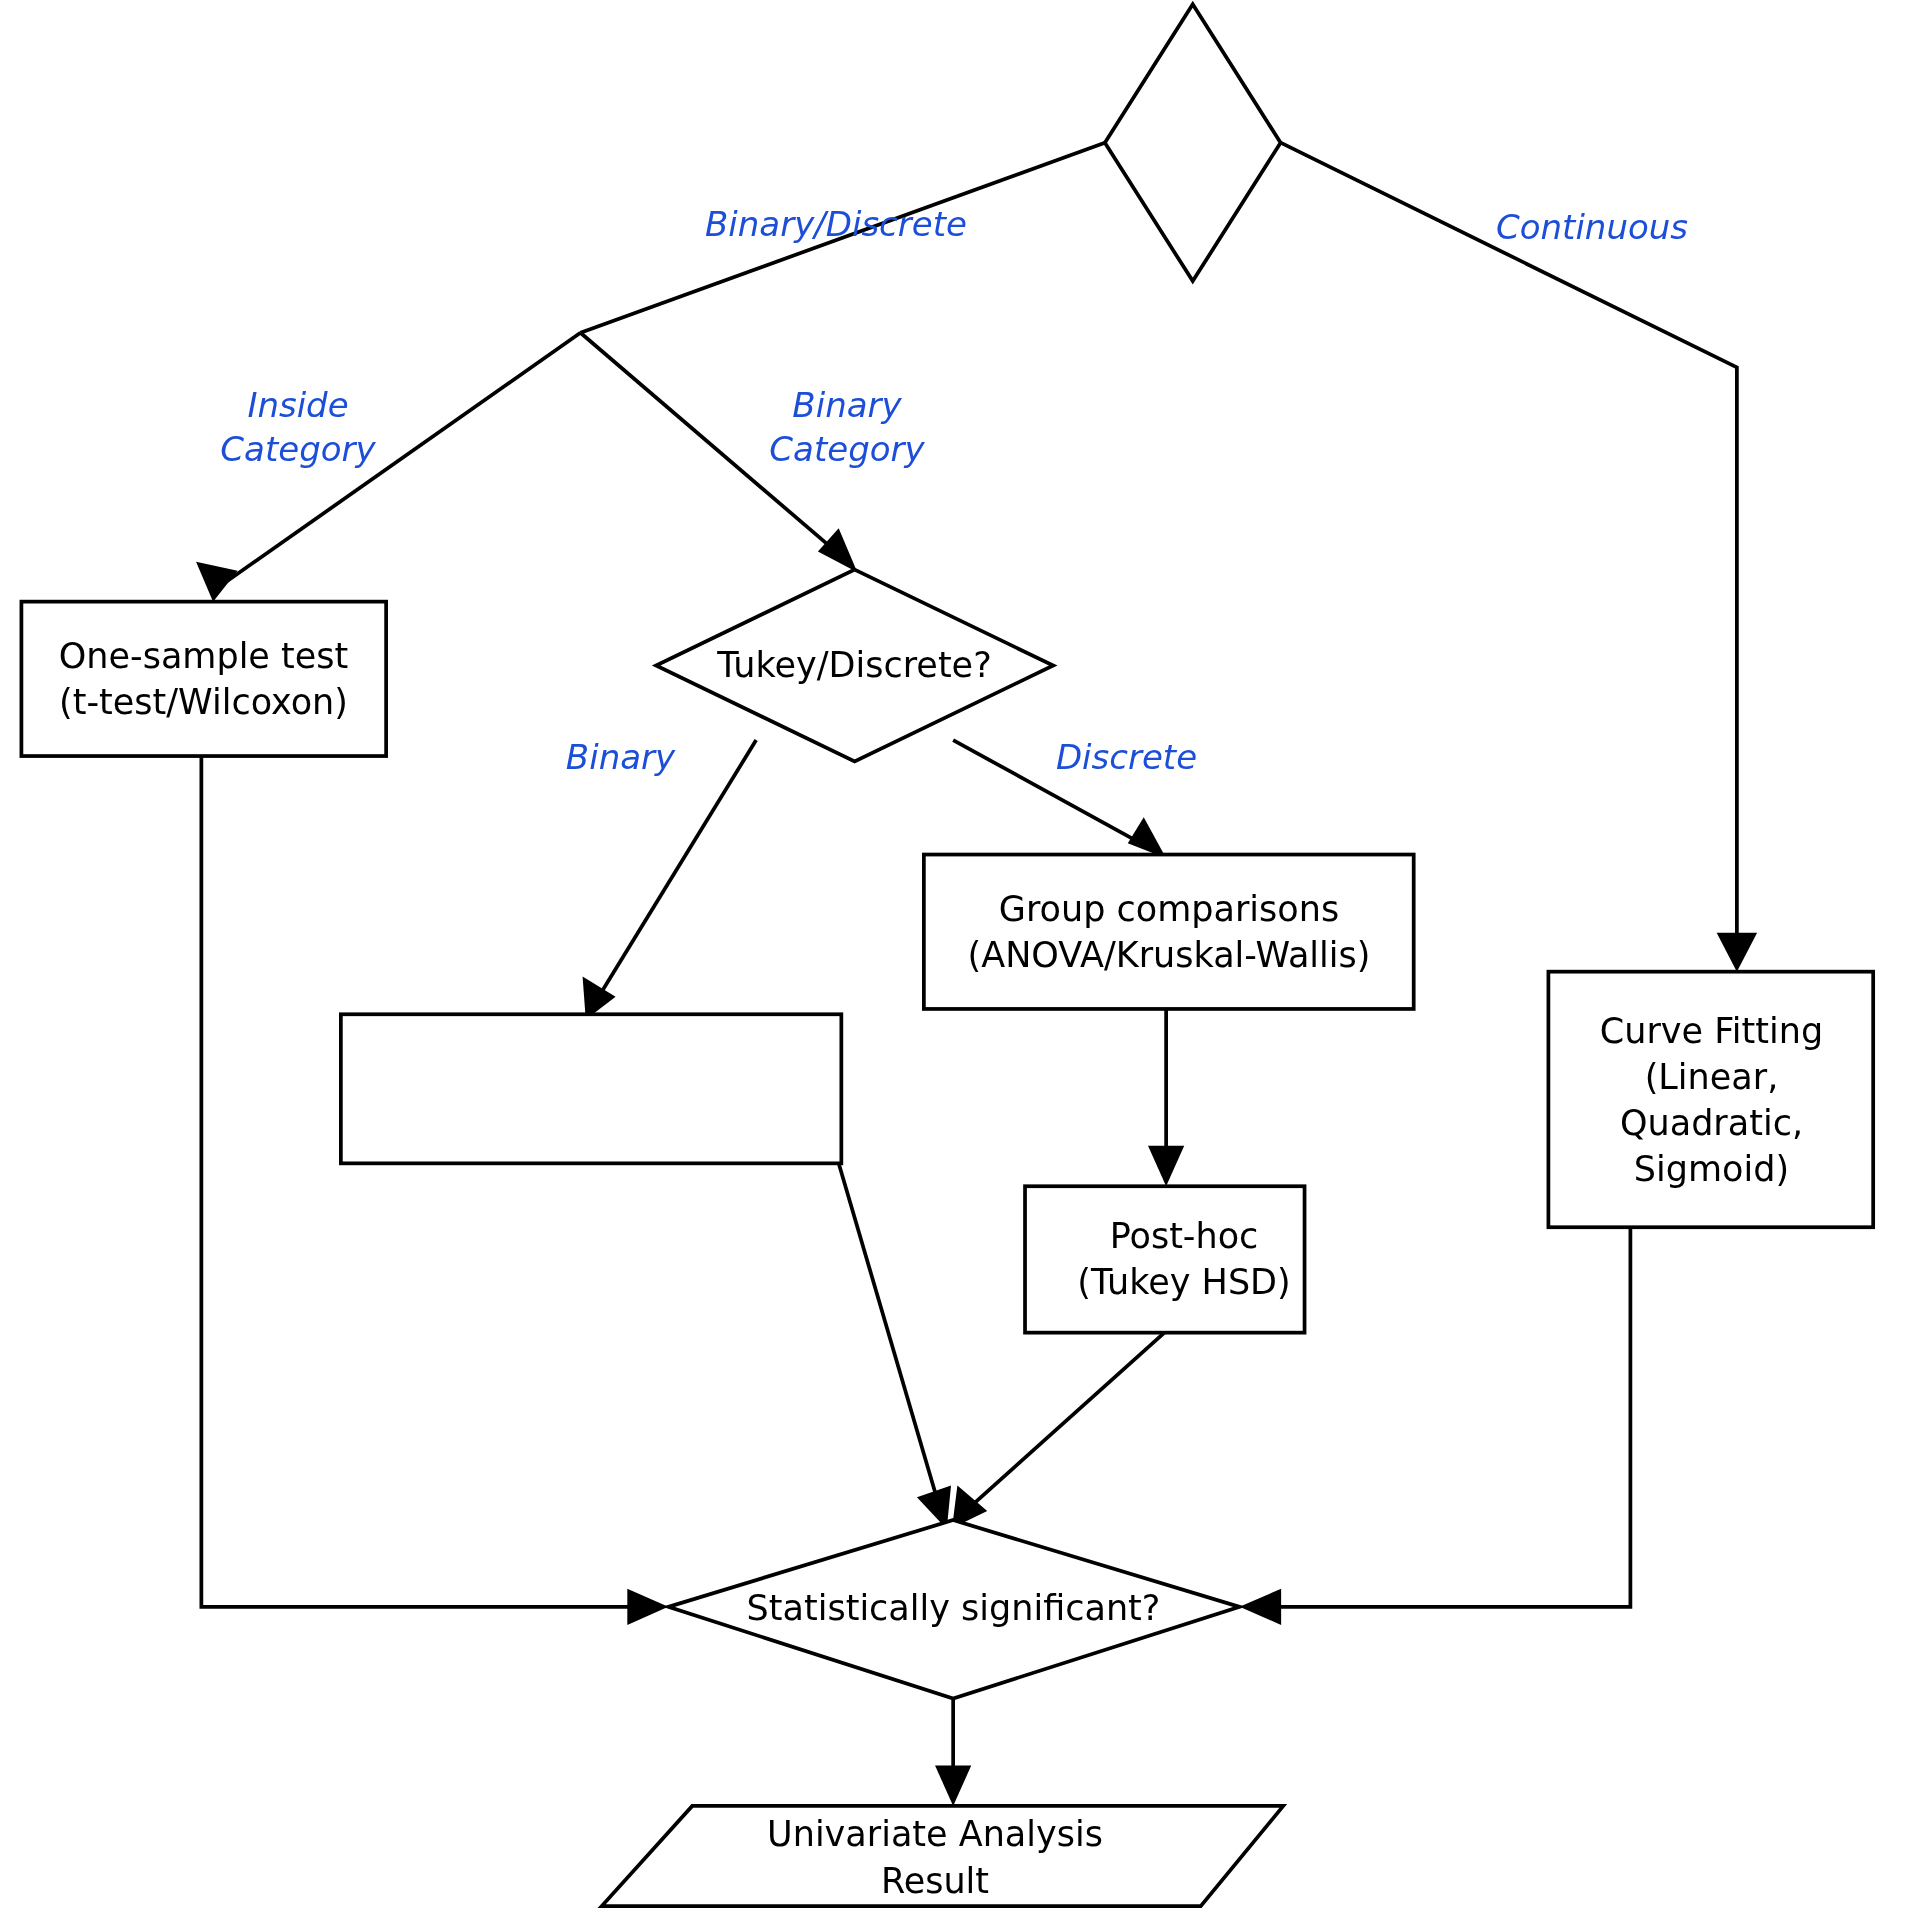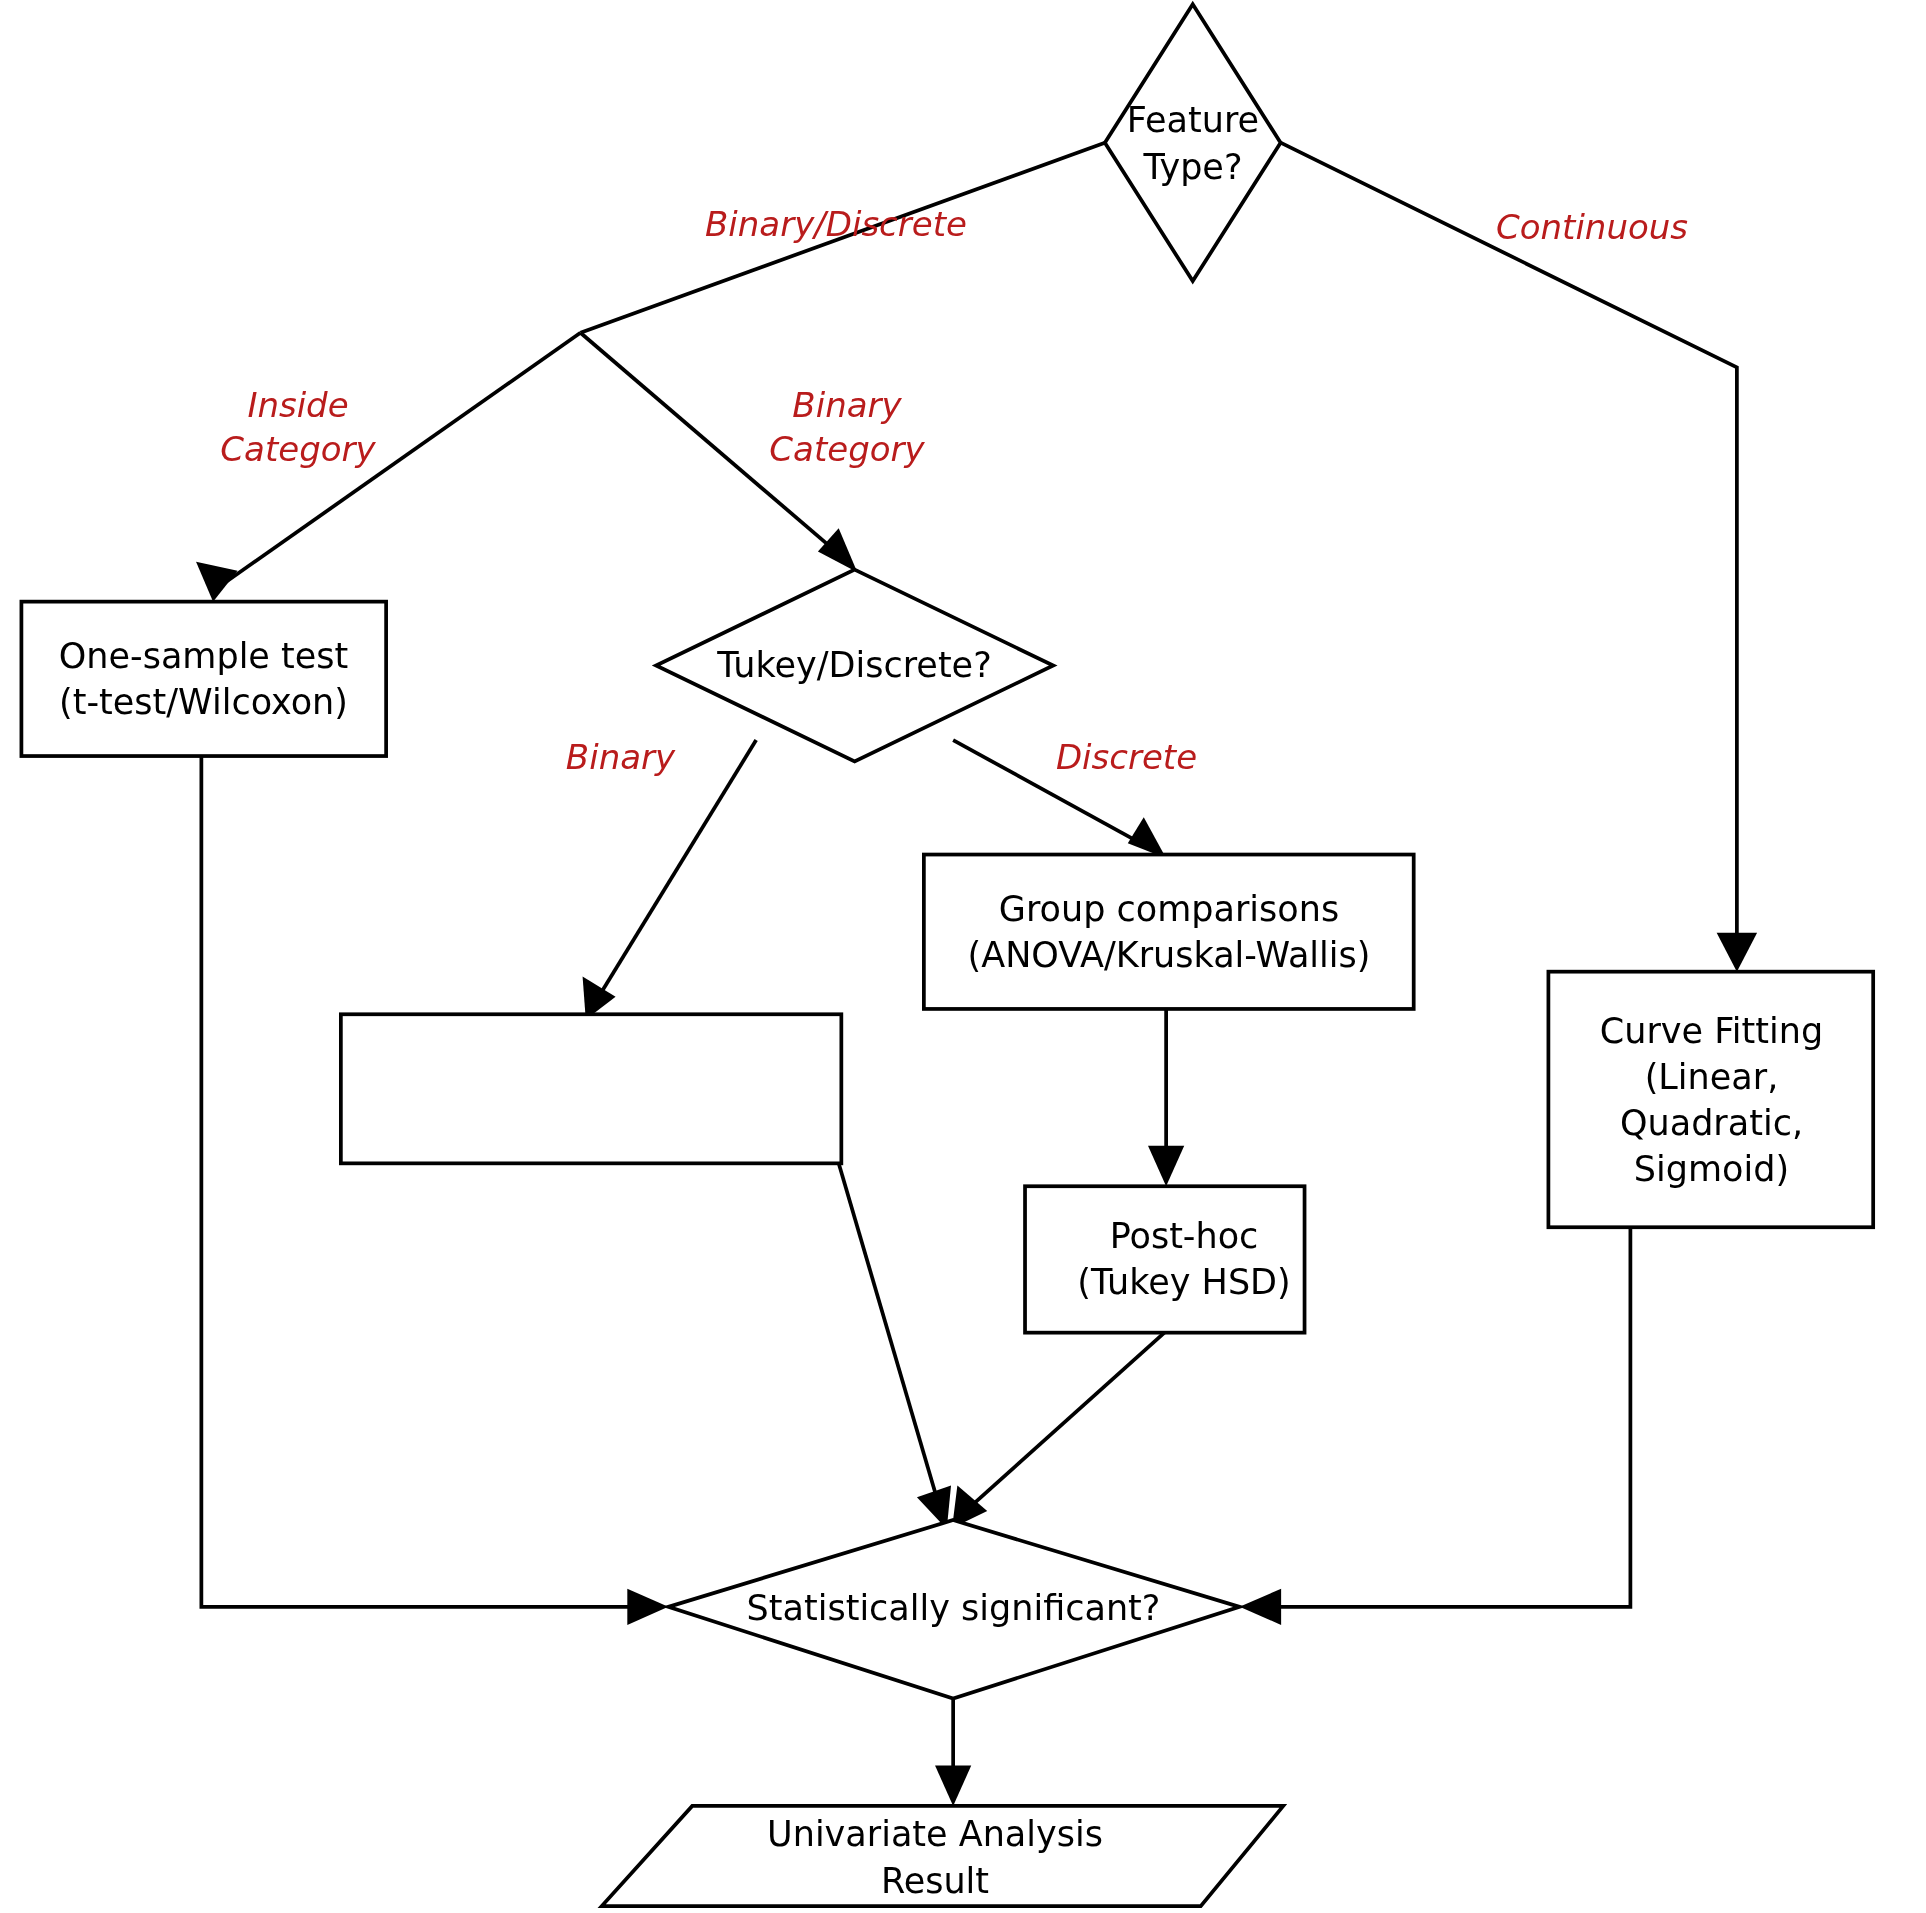--- a/index.html
+++ b/index.html
@@ -47,21 +47,21 @@
     font-family: "DejaVu Sans", "Liberation Sans", sans-serif;
     color: #000000;
     line-height: 1.32;
     white-space: pre-line;
     pointer-events: none;
   }
   .edge-label {
     position: absolute;
     font-family: "DejaVu Sans", "Liberation Sans", sans-serif;
     font-style: italic;
-    color: #b91c1c;
+    color: #1d4ed8;
     text-align: center;
     line-height: 1.3;
     white-space: pre-line;
   }
   .fs-node { font-size: 35px; }
   .fs-label { font-size: 34px; }
   .bold { font-weight: normal; }
 </style>
 </head>
 <body>
@@ -118,22 +118,20 @@
     <rect class="shape-stroke" x="2908" y="1825" width="610" height="480"></rect>
 
     <rect class="shape-stroke" x="1925" y="2228" width="525" height="275"></rect>
 
     <polygon class="shape-stroke" points="1790,2855 2328,3018 1790,3190 1255,3018"></polygon>
 
     <polygon class="shape-stroke" points="1300,3392 2410,3392 2255,3580 1130,3580"></polygon>
 
   </svg>
 
-  <div class="node-text fs-node" style="left:1105px; top:53px; width:176px; height:181px;">Feature
-Type?</div>
 
   <div class="node-text fs-node" style="left:21px; top:602px; width:365px; height:154px;">One-sample test
 (t-test/Wilcoxon)</div>
 
   <div class="node-text fs-node" style="left:668px; top:615px; width:373px; height:101px;">Tukey/Discrete?</div>
 
   <div class="node-text fs-node" style="left:924px; top:855px; width:490px; height:154px;">Group comparisons
 (ANOVA/Kruskal-Wallis)</div>
 
 

